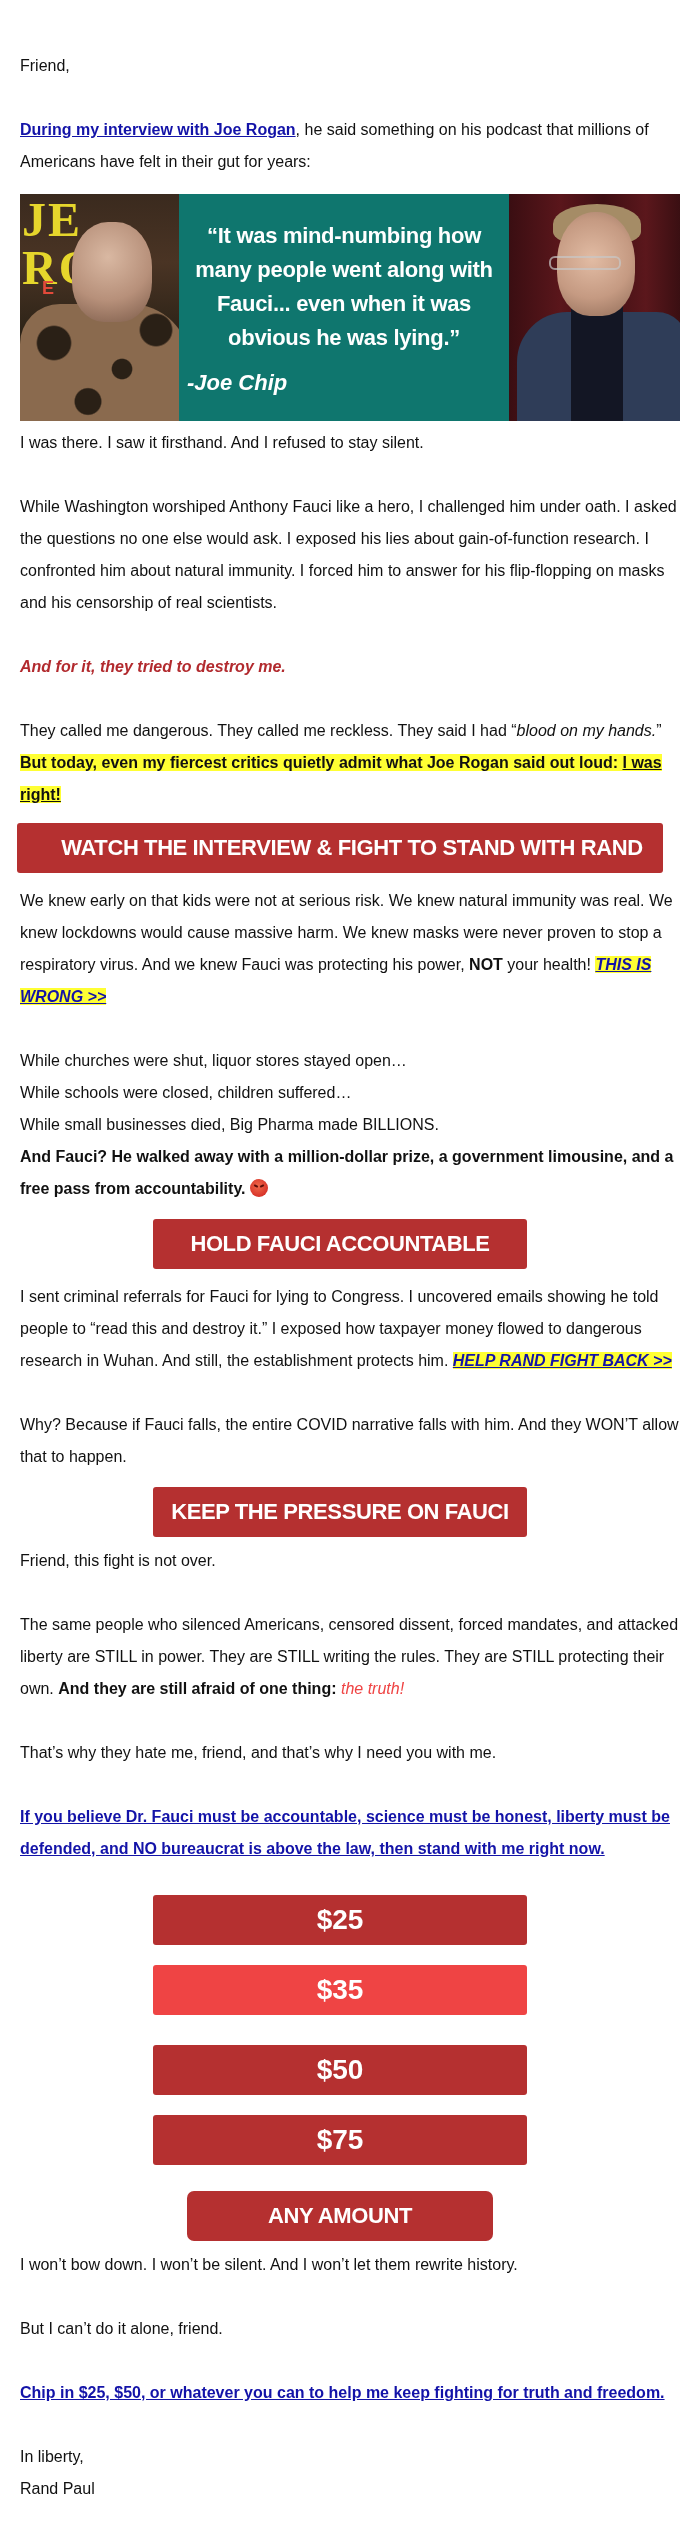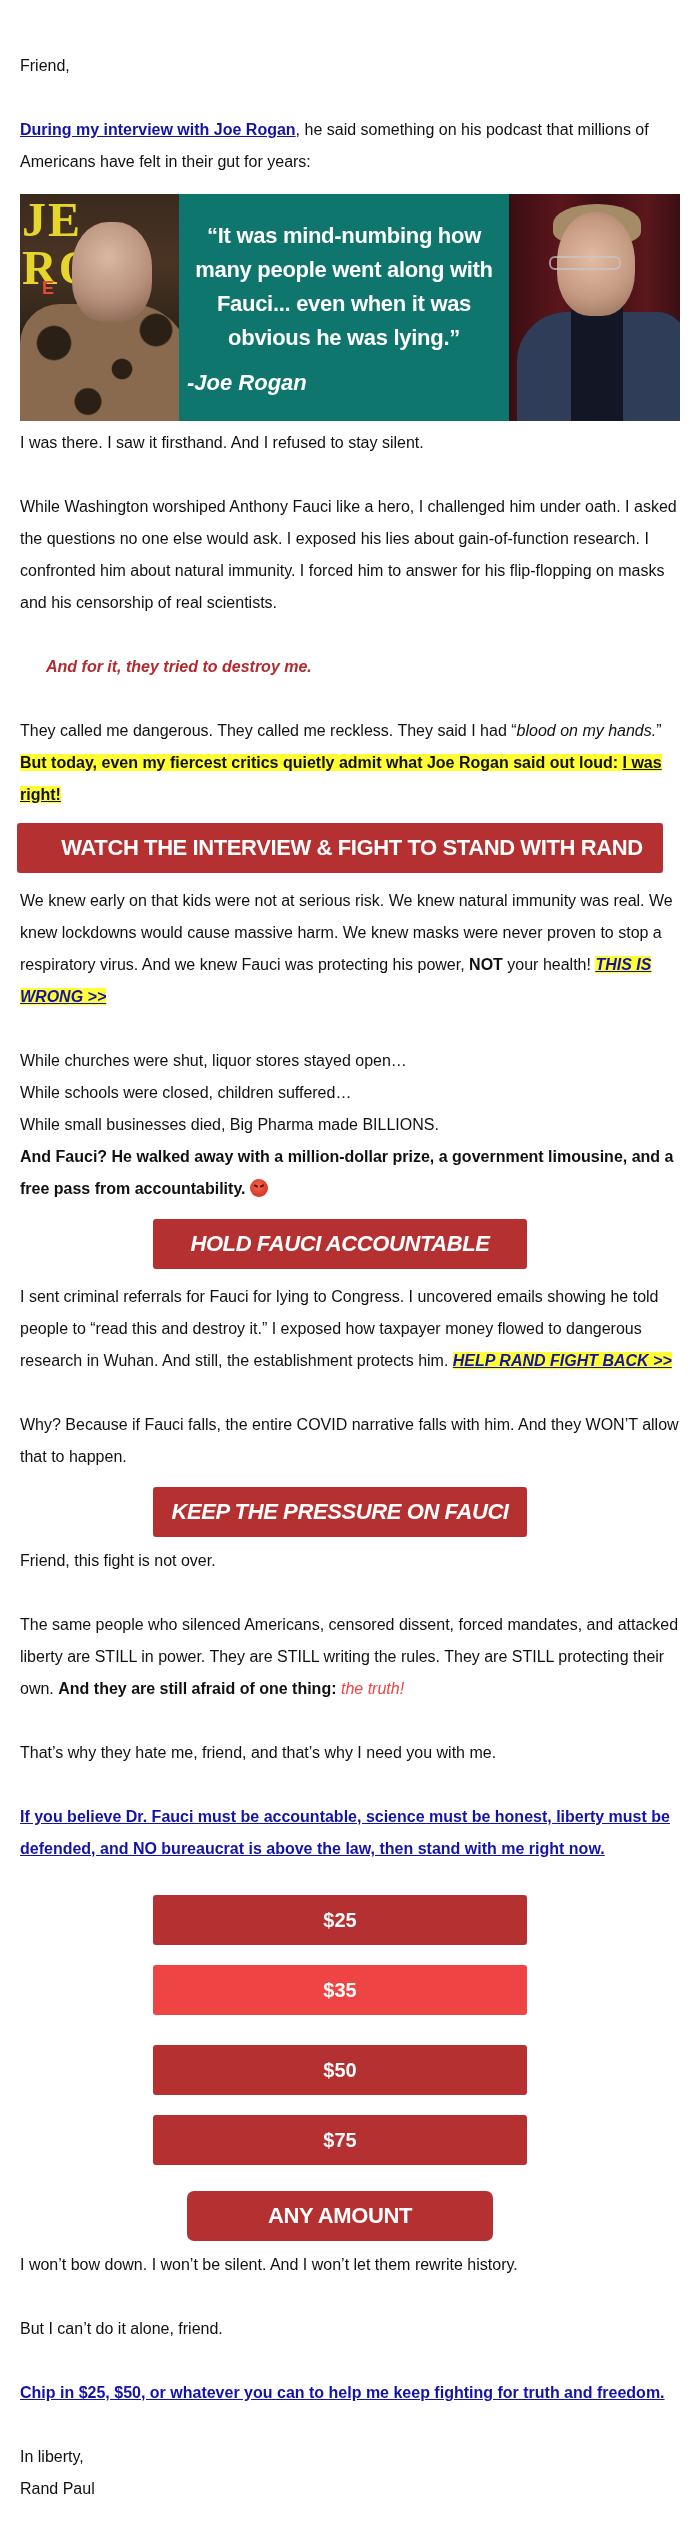--- a/index.html
+++ b/index.html
@@ -13,21 +13,21 @@
       font-size: 16px;
       line-height: 32px;
       position: relative;
     }
     .wrap { padding: 0 20px; }
     p { margin: 0; }
     .gap { height: 32px; }
     a.link { color: #1a0dab; color: #1313a8; font-weight: bold; text-decoration: underline; }
     .hl { background: #ffff33; }
     .hl-link { color: #1313a8; font-weight: bold; font-style: italic; text-decoration: underline; background: #ffff33; }
-    .red-italic { color: #b22a2e; font-weight: bold; font-style: italic; margin-left: 26px; }
+    .red-italic { color: #b22a2e; font-weight: bold; font-style: italic; }
     .red-italic-normal { color: #ef4444; font-style: italic; font-weight: normal; }
 
     .hero {
       margin-top: 16px;
       height: 227px;
       display: flex;
       overflow: hidden;
       background: #000;
     }
     .hero-left {
@@ -114,22 +114,22 @@
     .btn {
       display: flex; align-items: center; justify-content: center;
       background: #b53030;
       color: #ffffff;
       font-weight: bold;
       border-radius: 3px;
       text-decoration: none;
       font-family: "Liberation Sans", sans-serif;
     }
     .btn-wide { width: 646px; height: 50px; margin-left: 17px; font-size: 22px; letter-spacing: -0.4px; padding-left: 24px; }
-    .btn-mid { width: 374px; height: 50px; margin-left: 153px; font-size: 22px; letter-spacing: -0.4px; font-style: italic; }
-    .btn-amt { width: 374px; height: 50px; margin-left: 153px; font-size: 20px; font-family: "Liberation Sans Narrow", "Liberation Sans", sans-serif; }
+    .btn-mid { width: 374px; height: 50px; margin-left: 153px; font-size: 22px; letter-spacing: -0.4px; }
+    .btn-amt { width: 374px; height: 50px; margin-left: 153px; font-size: 28px; font-family: "Liberation Sans Narrow", "Liberation Sans", sans-serif; }
     .btn-blue { background: #ef4444; }
     .btn-any { width: 306px; height: 50px; margin-left: 187px; font-size: 22px; letter-spacing: -0.4px; border-radius: 7px; }
 
     .emoji {
       display: inline-block; width: 18px; height: 18px; border-radius: 50%;
       background: radial-gradient(circle at 45% 40%, #f06a4a 0%, #d8342a 70%, #a82018 100%);
       vertical-align: -3px; position: relative;
     }
     .emoji::before, .emoji::after {
       content: ""; position: absolute; top: 6px; width: 4px; height: 2px; background: #5a0c08;
@@ -150,21 +150,21 @@
 
   <div class="hero">
     <div class="hero-left">
       <div class="sign">JE ROG</div>
       <div class="neon">E</div>
       <div class="body"></div>
       <div class="head"></div>
     </div>
     <div class="hero-mid">
       <div class="hero-quote">“It was mind-numbing how many people went along with Fauci... even when it was obvious he was lying.”</div>
-      <div class="hero-attr">-Joe Rogan</div>
+      <div class="hero-attr">-Joe Chip</div>
     </div>
     <div class="hero-right">
       <div class="suit"></div>
       <div class="turtle"></div>
       <div class="hair"></div>
       <div class="head"></div>
       <div class="glasses"></div>
     </div>
   </div>
 

